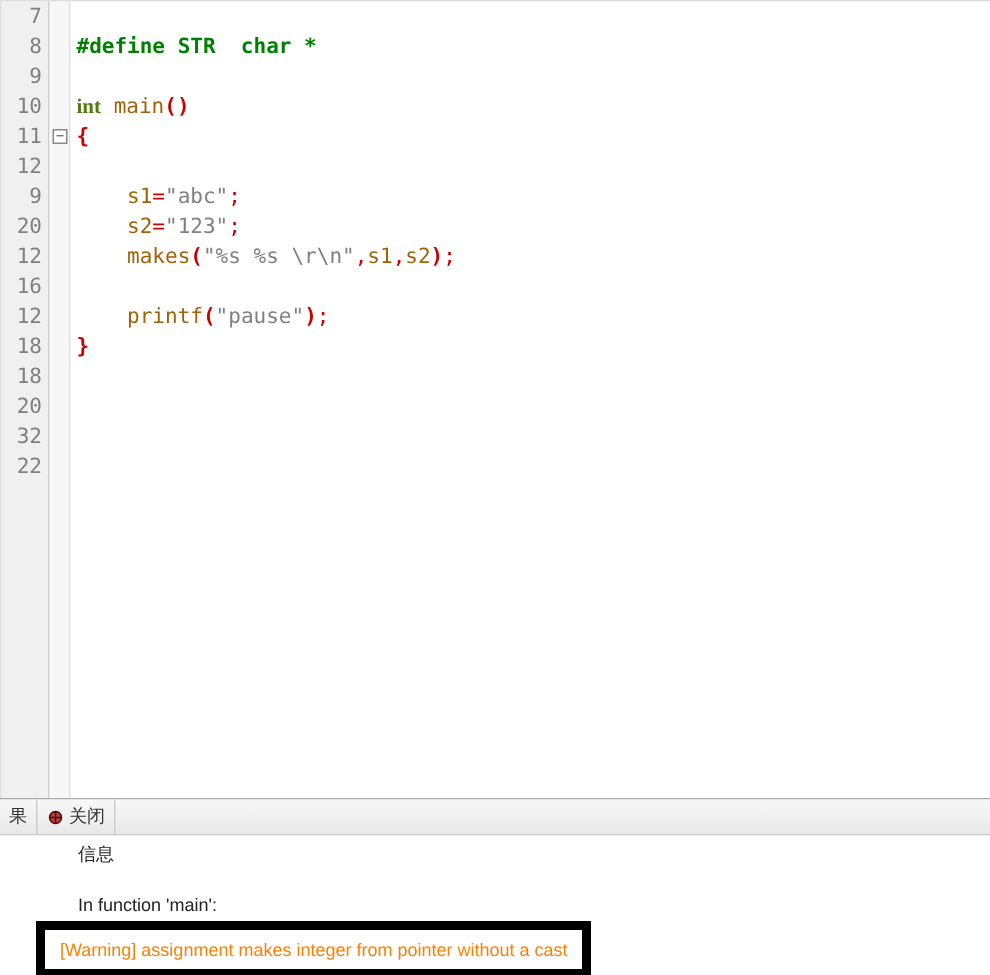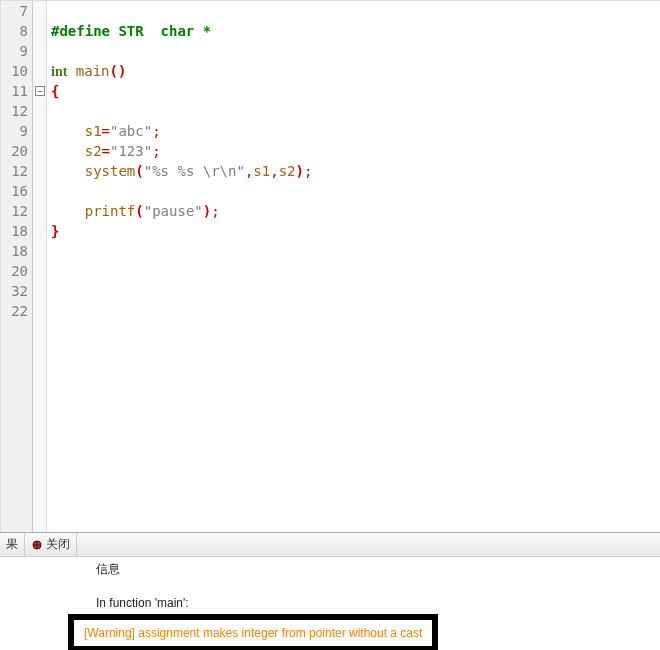--- a/index.html
+++ b/index.html
@@ -98,21 +98,21 @@
   gap: 3px;
   height: 100%;
 }
 .tab-frag .xicon {
   display: inline-flex;
   width: 12px;
   height: 12px;
 }
 .msg-area {
   background: #fff;
-  padding-left: 96px;
+  padding-left: 52px;
   font-family: "Segoe UI", Tahoma, sans-serif;
   font-size: 12px;
   color: #222;
   height: 94px;
 }
 .msg-header {
   padding: 4px 0;
   font-weight: normal;
 }
 .msg-line {
@@ -157,21 +157,21 @@
     </div>
   <div class="code" id="code">
       <div class="line"><span> </span></div>
       <div class="line"><span class="k1">#define STR  char *</span></div>
       <div class="line"><span> </span></div>
       <div class="line"><span class="k2">int</span><span class="id"> main</span><span class="br">()</span></div>
       <div class="line"><span class="br">{</span></div>
       <div class="line"><span> </span></div>
       <div class="line"><span class="id">    s1</span><span class="op">=</span><span class="str">"abc"</span><span class="op">;</span></div>
       <div class="line"><span class="id">    s2</span><span class="op">=</span><span class="str">"123"</span><span class="op">;</span></div>
-      <div class="line"><span class="id">    system</span><span class="br">(</span><span class="str">"%s %s \r\n"</span><span class="op">,</span><span class="id">s1</span><span class="op">,</span><span class="id">s2</span><span class="br">)</span><span class="op">;</span></div>
+      <div class="line"><span class="id">    makes</span><span class="br">(</span><span class="str">"%s %s \r\n"</span><span class="op">,</span><span class="id">s1</span><span class="op">,</span><span class="id">s2</span><span class="br">)</span><span class="op">;</span></div>
       <div class="line"><span> </span></div>
       <div class="line"><span class="id">    printf</span><span class="br">(</span><span class="str">"pause"</span><span class="br">)</span><span class="op">;</span></div>
       <div class="line"><span class="br">}</span></div>
       <div class="line"><span> </span></div>
       <div class="line"><span> </span></div>
     </div>
 </div>
 
 <div class="bottom-panel">
   <div class="tabs-row">

